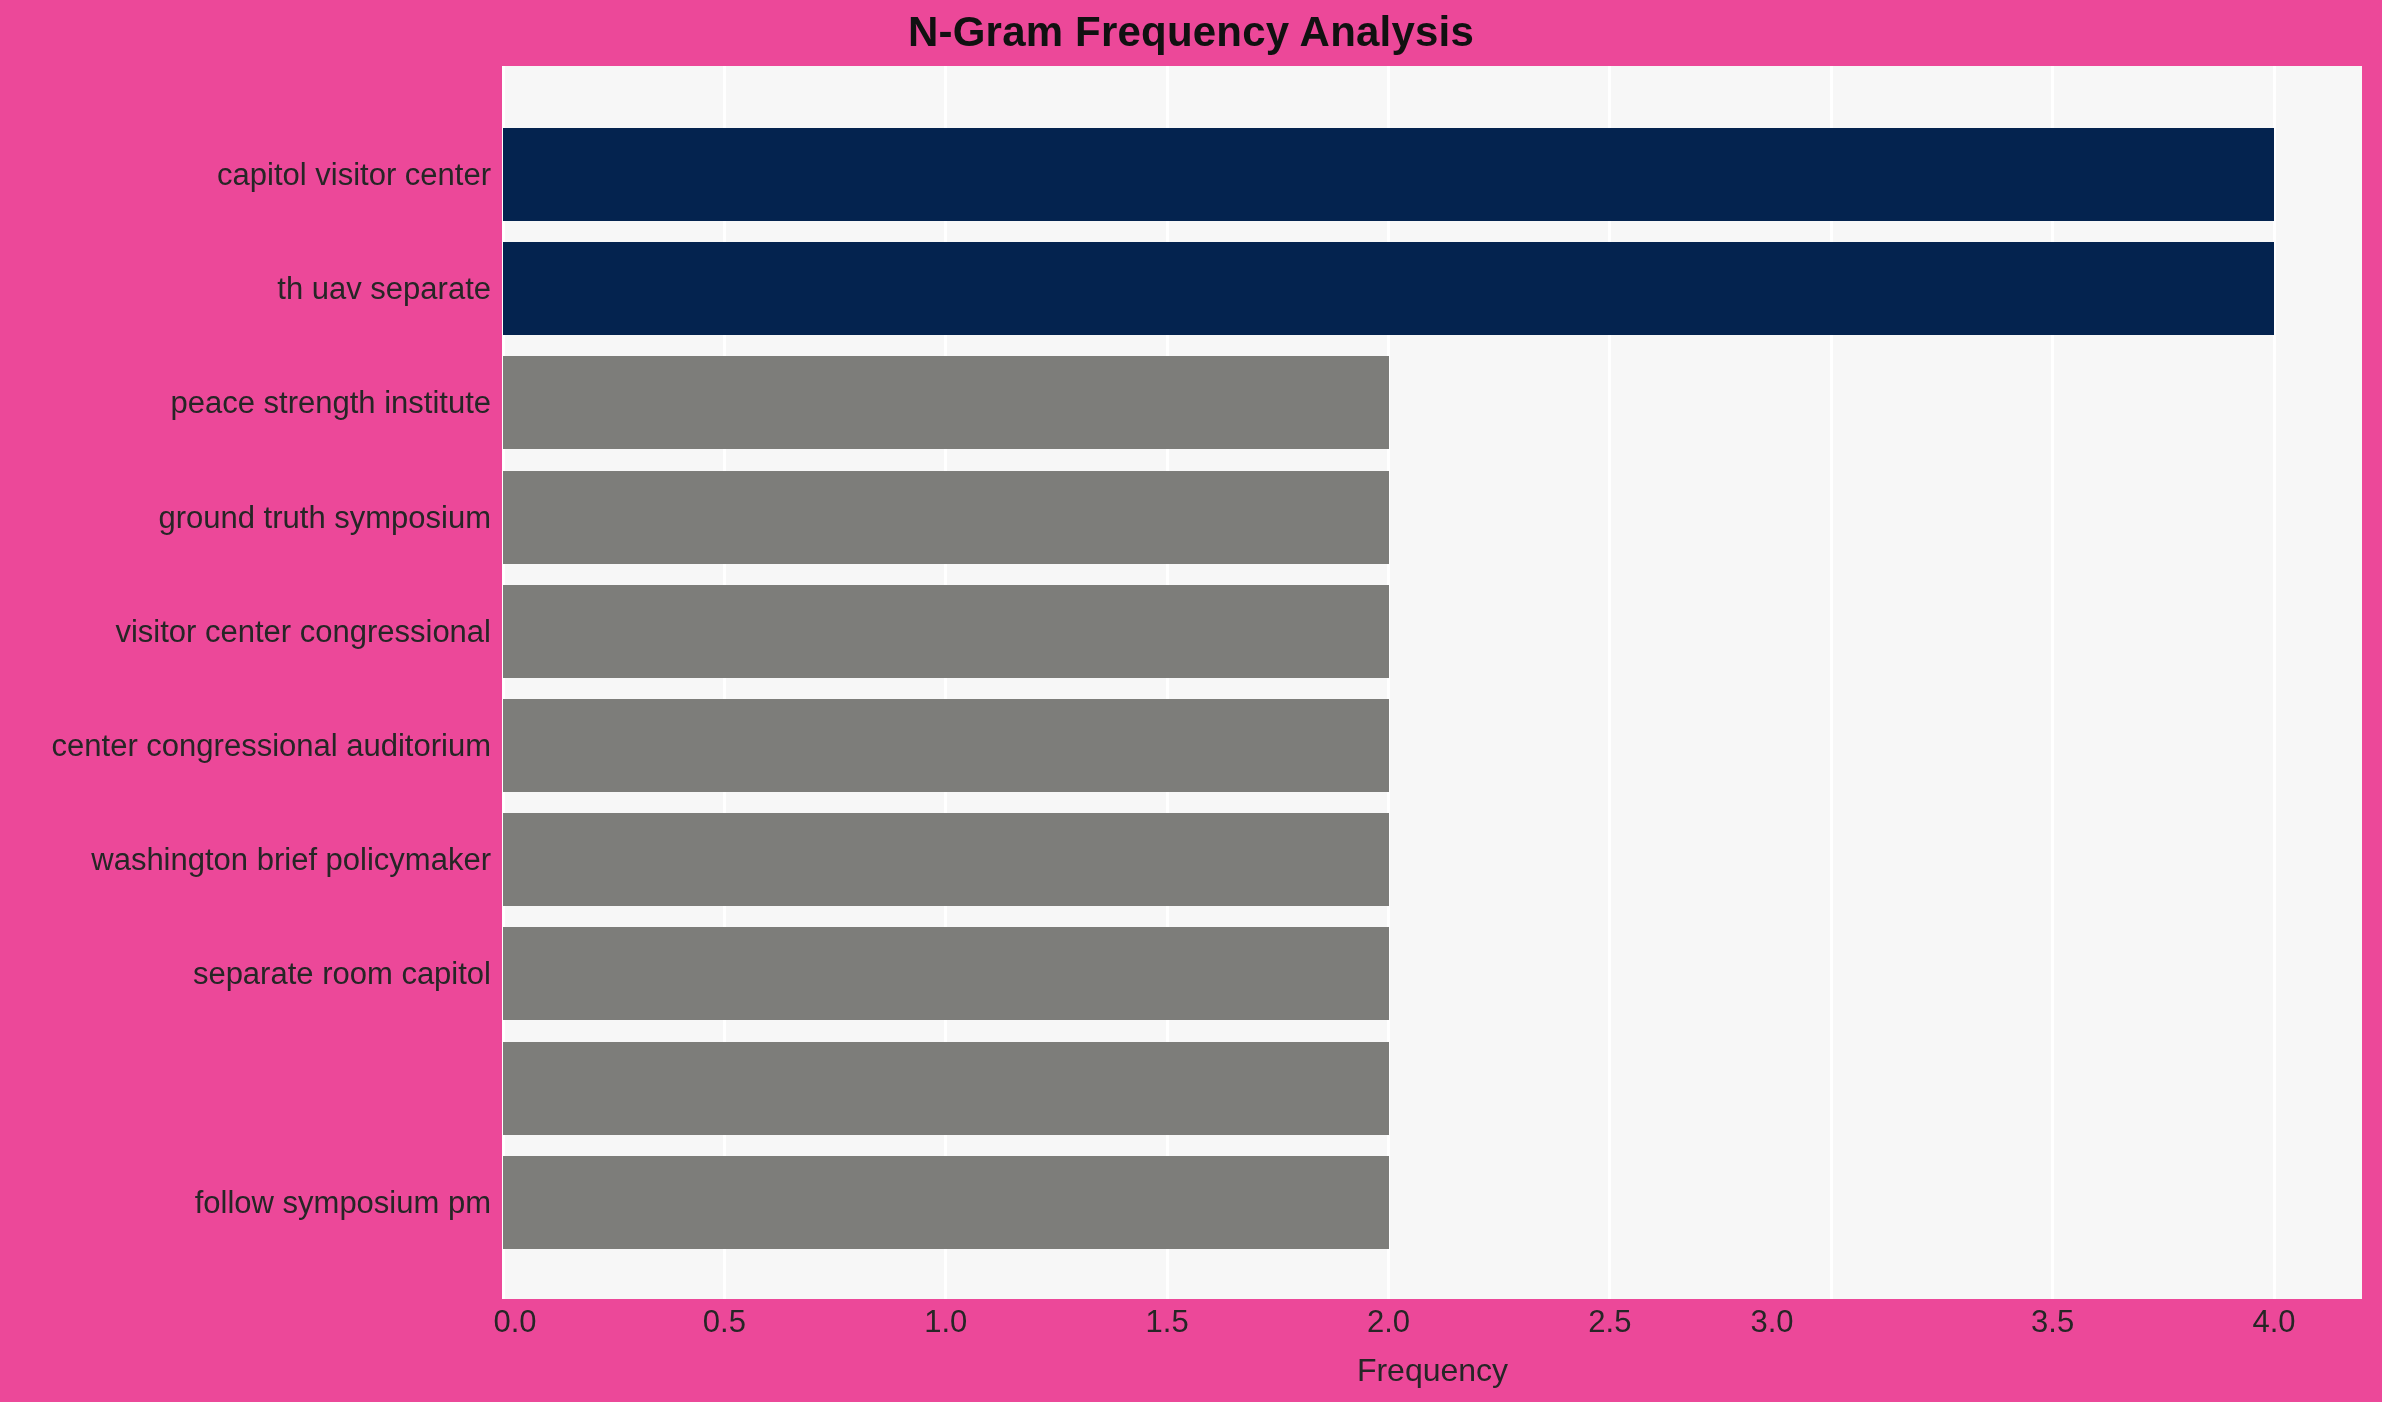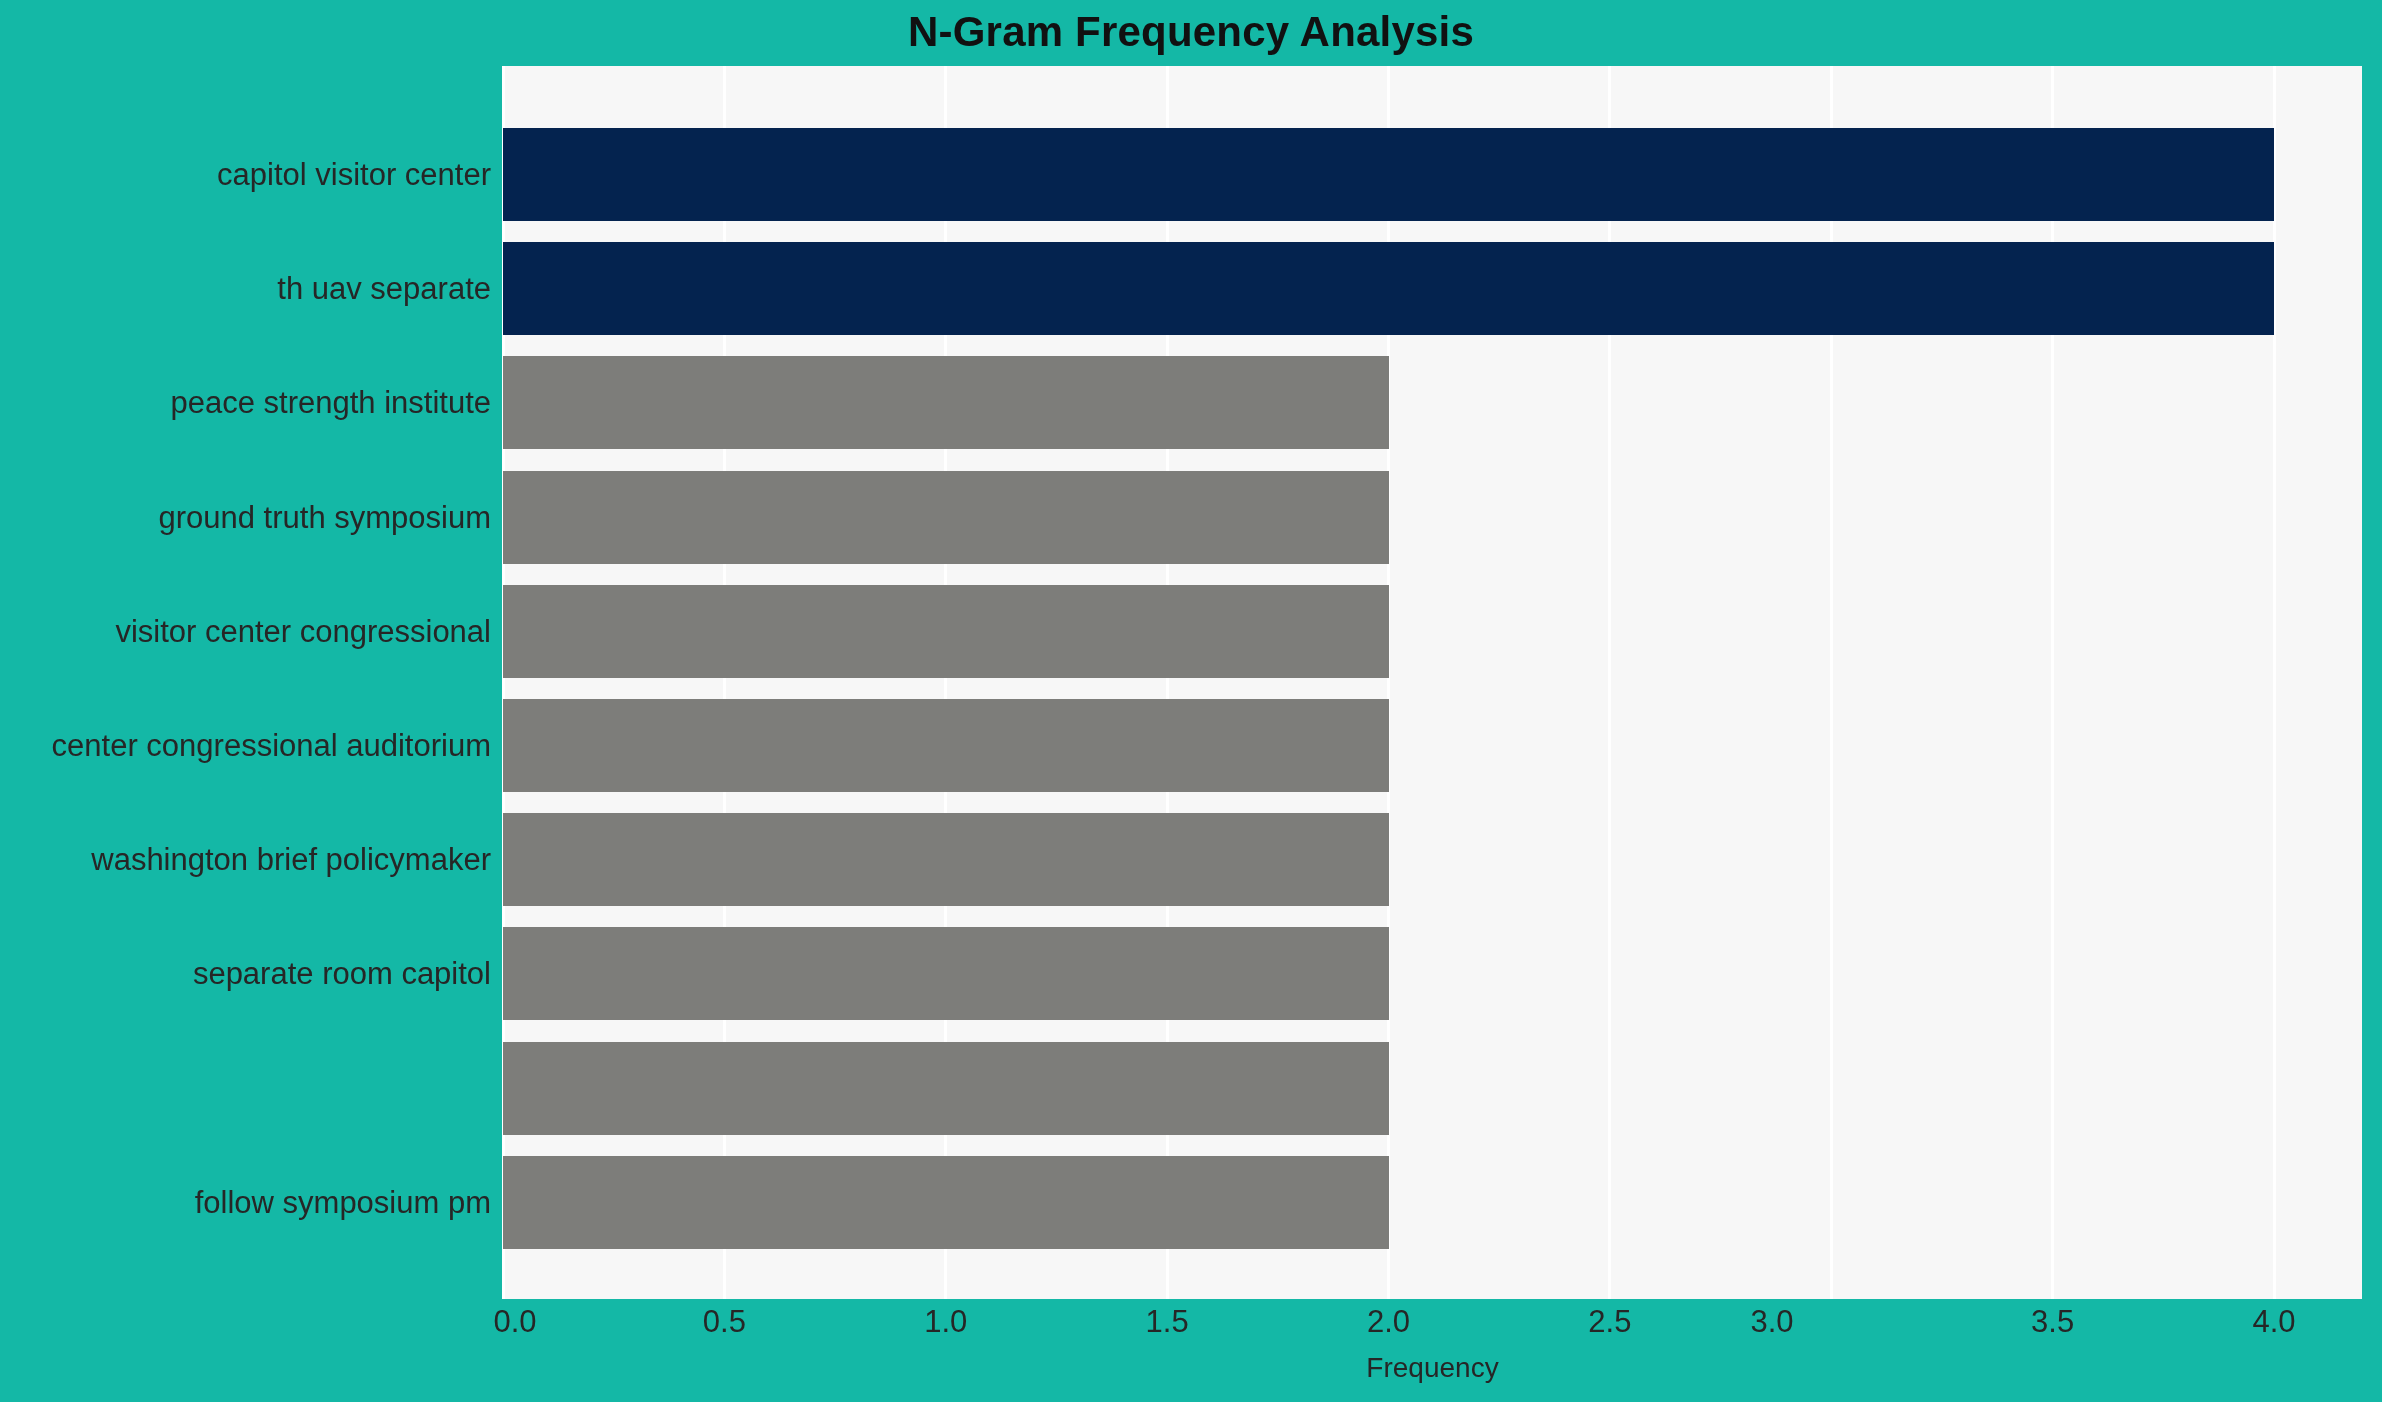--- a/index.html
+++ b/index.html
@@ -11,21 +11,21 @@
     width: 2382px;
     height: 1402px;
     font-family: "Liberation Sans", sans-serif;
     overflow: hidden;
   }
 
   #figure {
     position: relative;
     width: 2382px;
     height: 1402px;
-    background: #14b8a6;
+    background: #ec4899;
   }
 
   
   #chart-title {
     position: absolute;
     left: 0;
     top: 8px;
     width: 2382px;
     text-align: center;
     font-size: 42px;
@@ -107,21 +107,21 @@
     transform: translateX(-50%);
     white-space: nowrap;
   }
 
   #xaxis-title {
     position: absolute;
     left: 503px;
     top: 1352px;
     width: 1859px;
     text-align: center;
-    font-size: 28px;
+    font-size: 32px;
     color: #262626;
   }
 </style>
 </head>
 <body>
 
 <div id="figure">
 
   <div id="chart-title">N-Gram Frequency Analysis</div>
 

